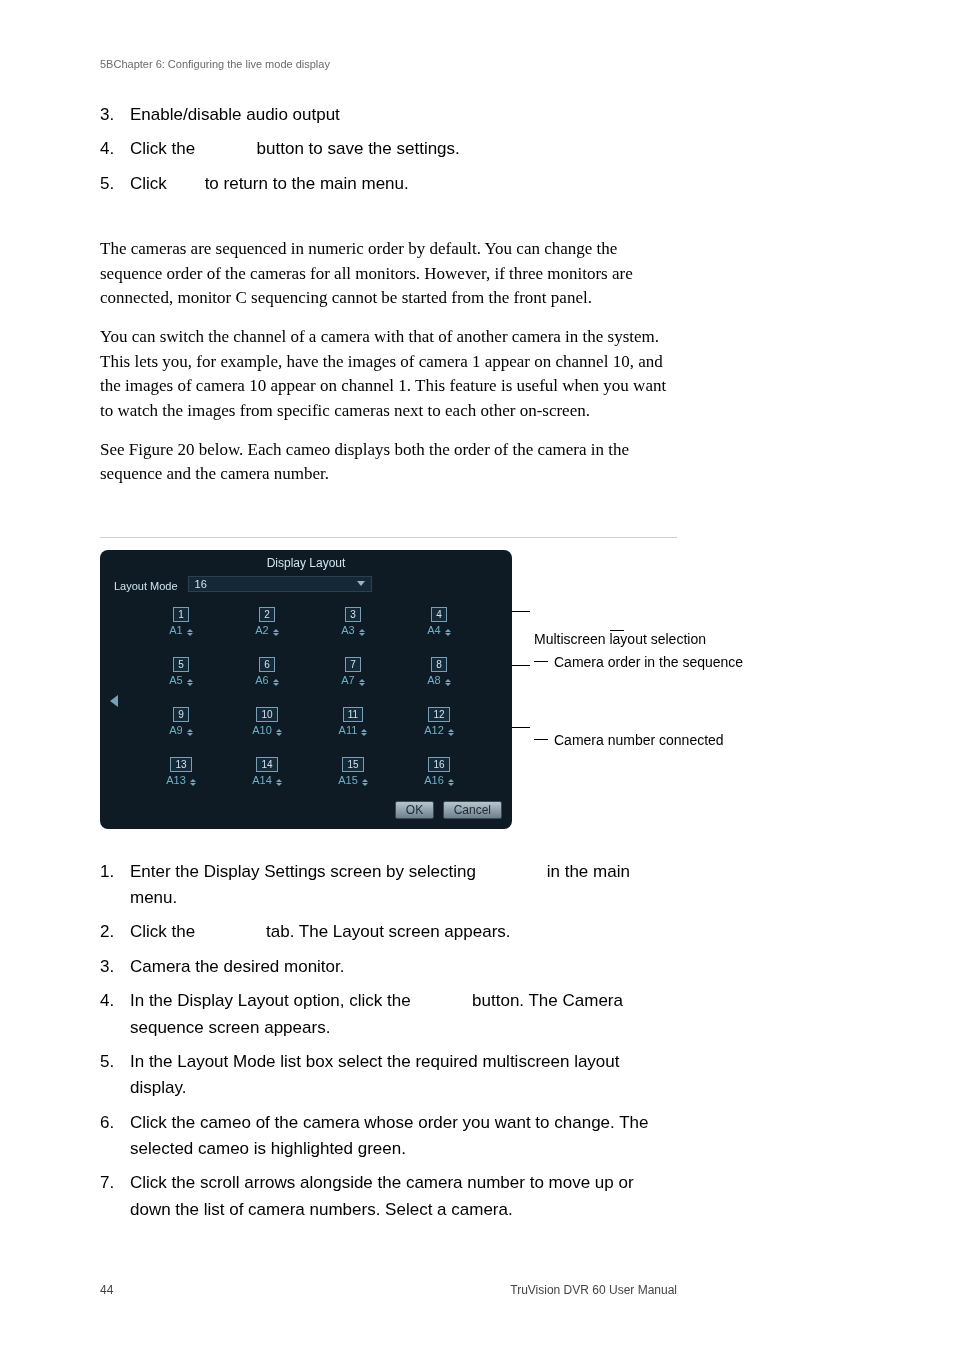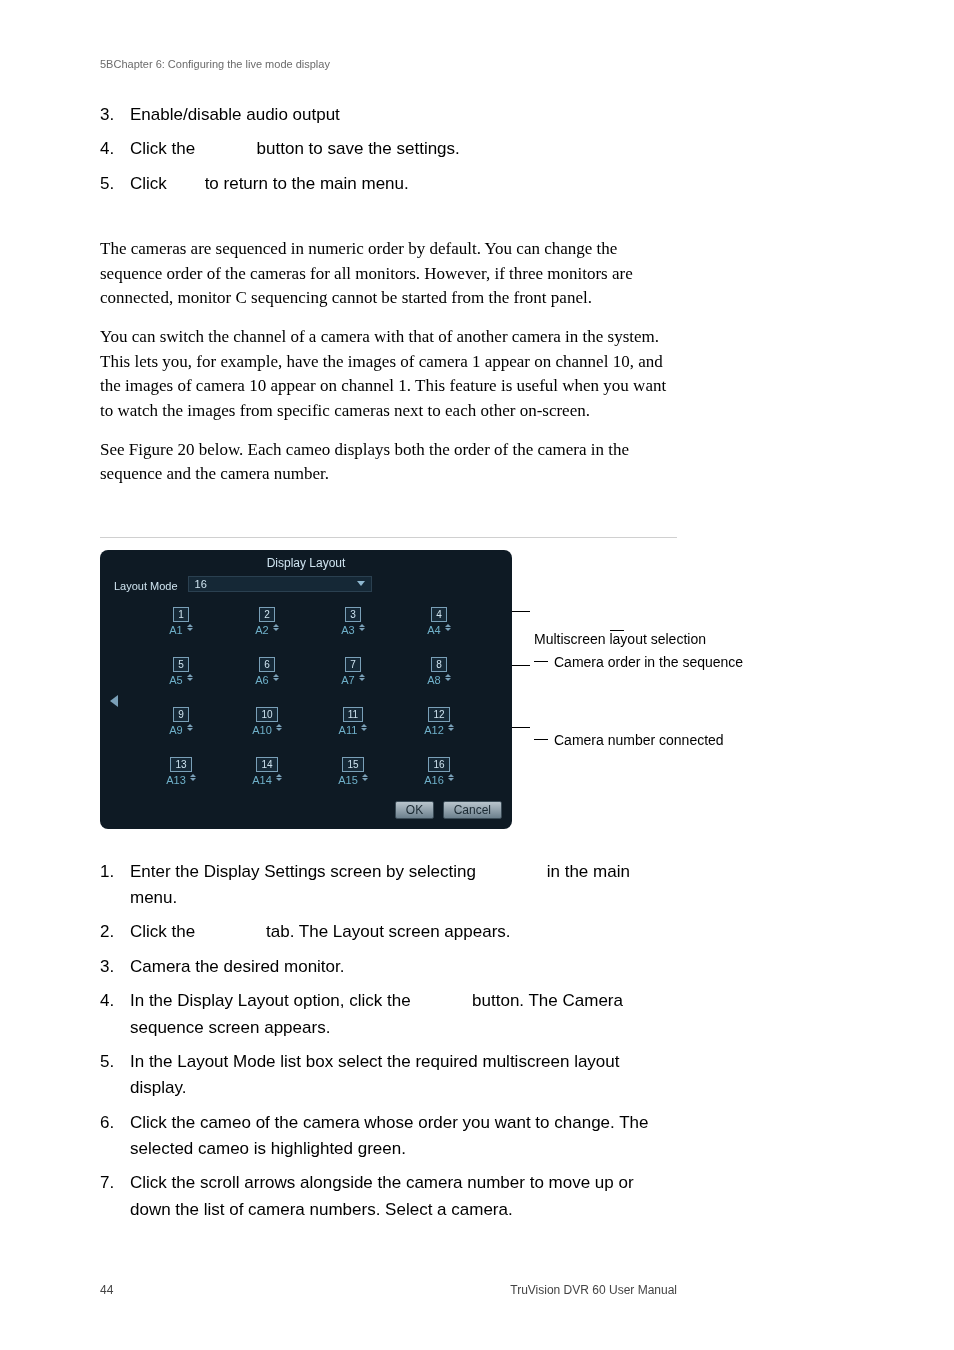--- a/index.html
+++ b/index.html
@@ -114,21 +114,21 @@
     background: #152836;
     font-size: 10px;
     color: #cfe4f0;
     padding: 0 4px;
     line-height: 13px;
     margin-bottom: 2px;
   }
   .cam-row {
     display: flex;
     justify-content: center;
-    align-items: flex-start;
+    align-items: flex-end;
     gap: 4px;
   }
   .cam-num {
     font-size: 11px;
     color: #6fb0c9;
   }
   .spinner {
     display: inline-flex;
     flex-direction: column;
     gap: 1px;

